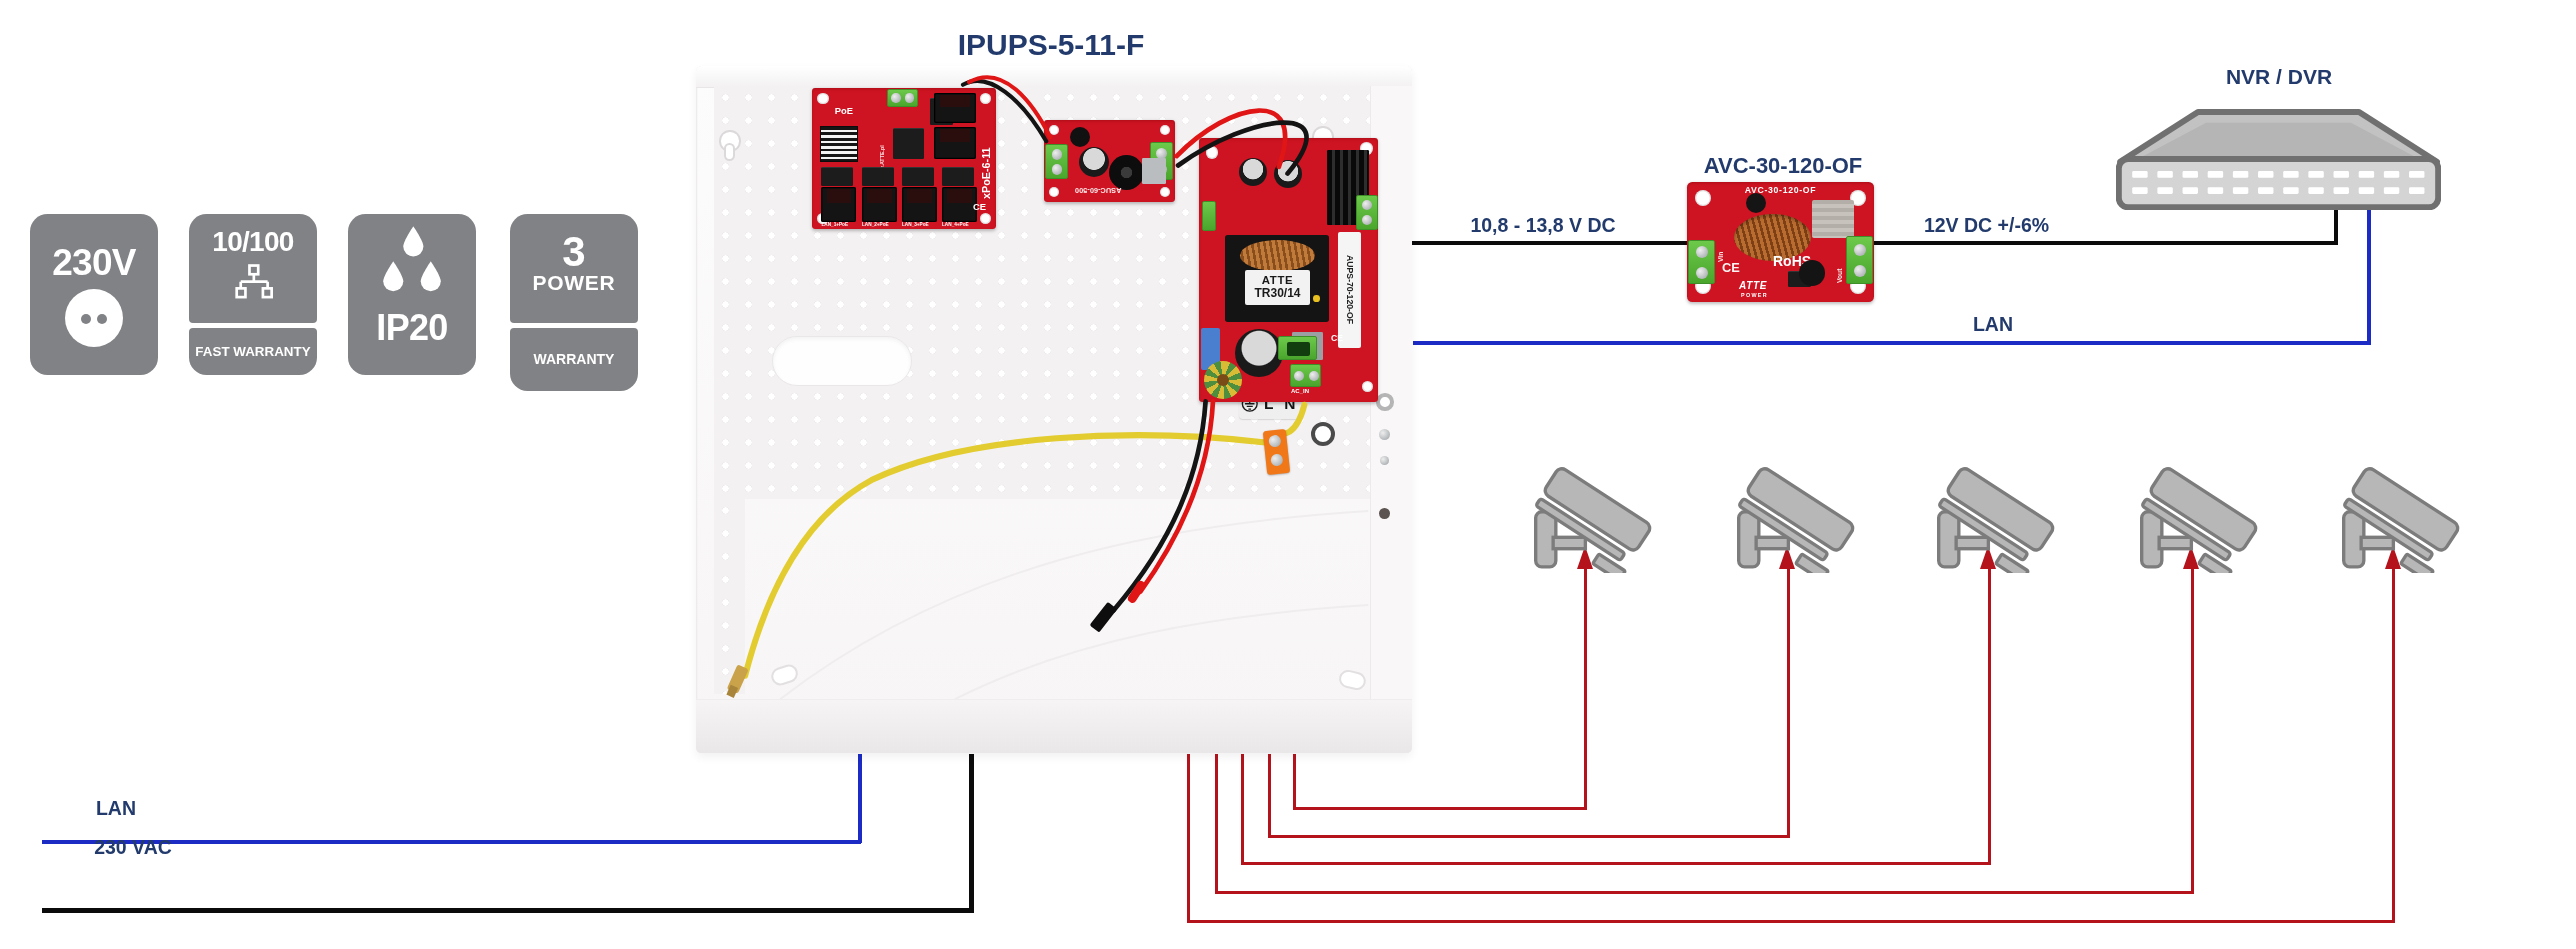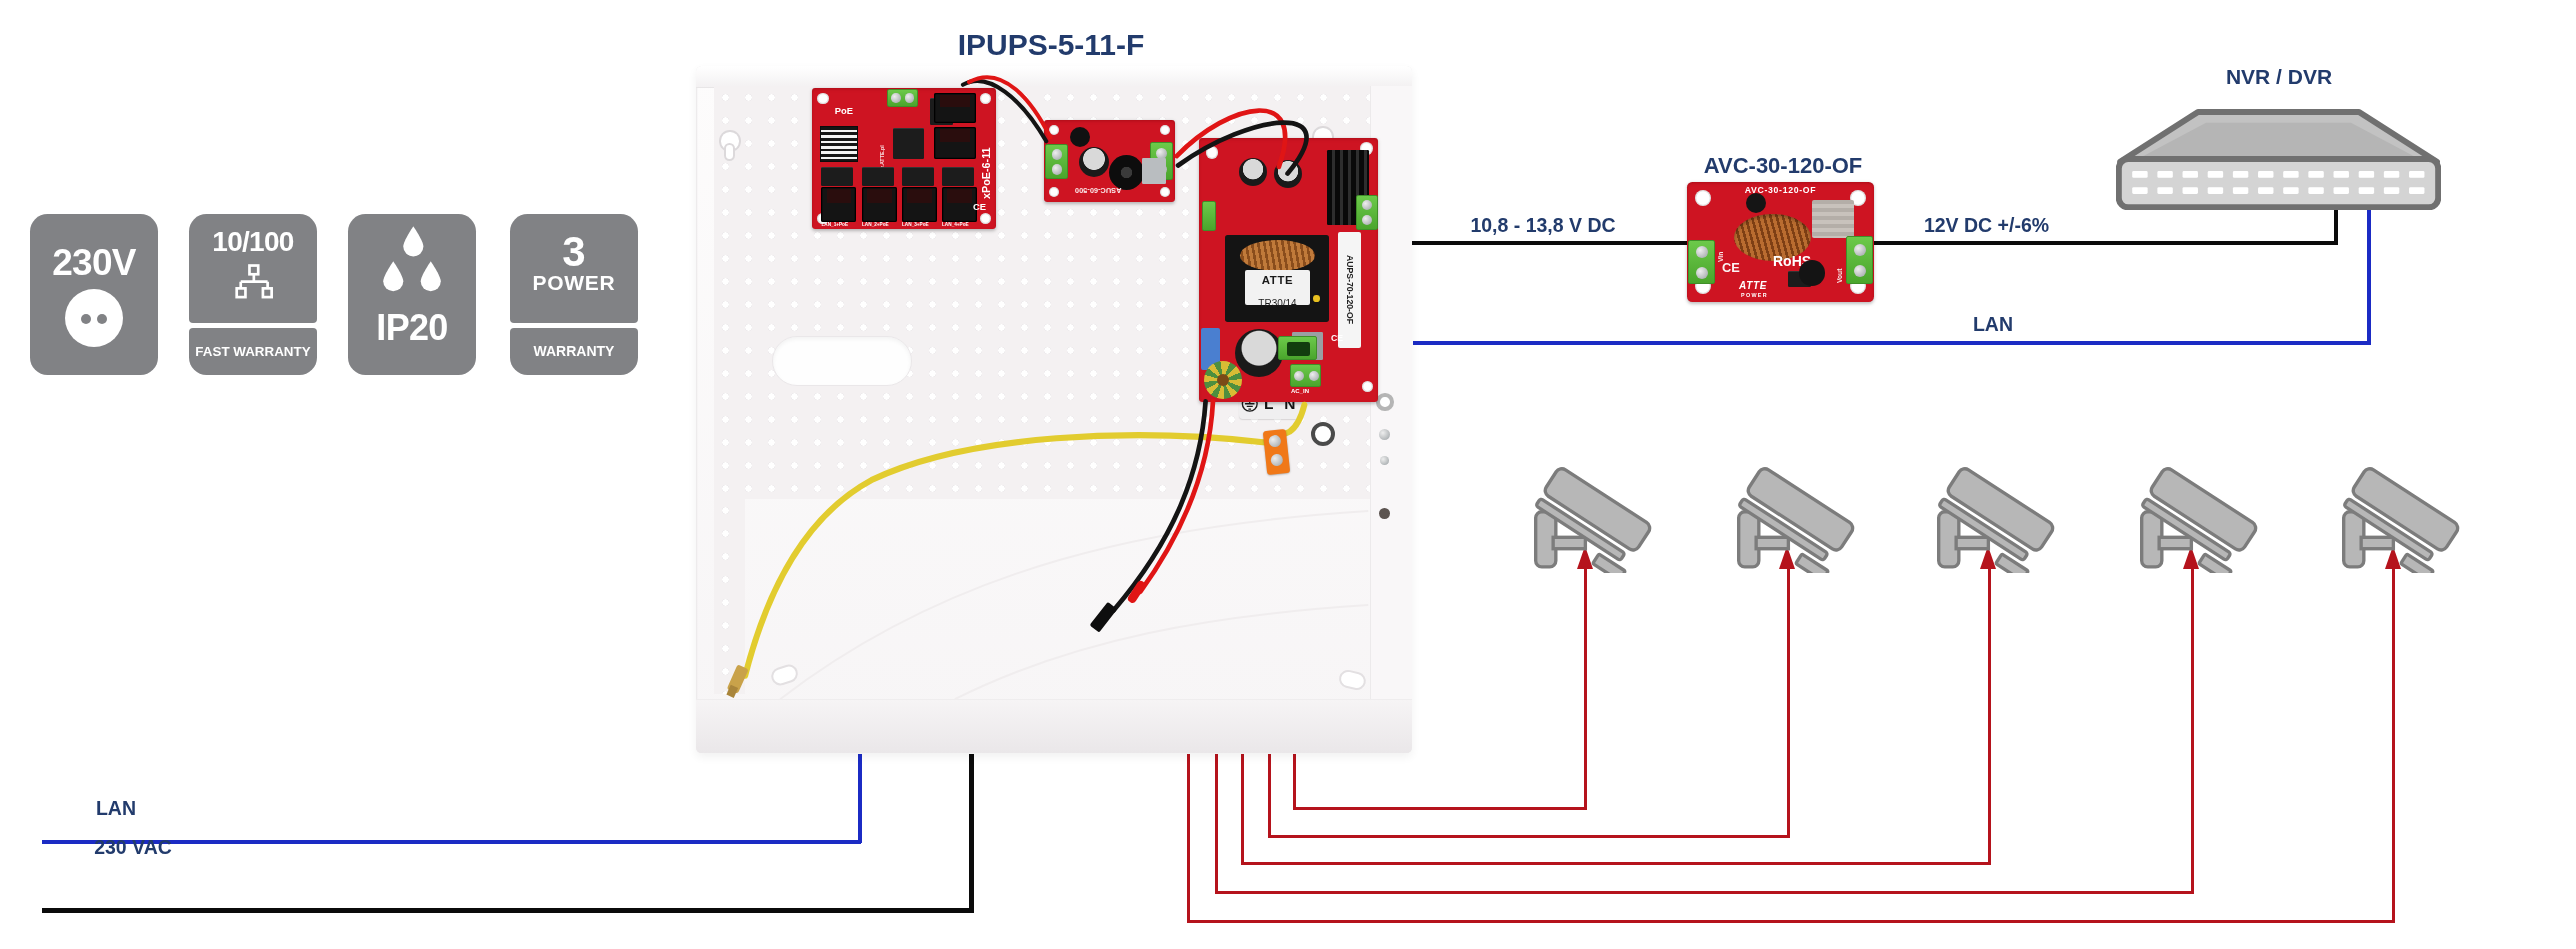--- a/index.html
+++ b/index.html
@@ -79,21 +79,21 @@
       </svg>
       <div style="font-size:36px;letter-spacing:-0.7px;margin-top:1.3px;">IP20</div>
     </div>
   </div>
 
   <div class="badge" style="left:510px;top:214px;">
     <div class="blk top" style="height:109px;">
       <div style="font-size:42px;line-height:.95;padding-top:17.5px;">3</div>
       <div style="font-size:21px;letter-spacing:0.7px;">POWER</div>
     </div>
-    <div class="blk strip" style="height:47px;font-size:14px;">
+    <div class="blk strip" style="height:63px;font-size:14px;">
       <span>WARRANTY</span>
     </div>
   </div>
 
   <div class="wire" style="left:1412px;top:241px;width:276px;height:4px;background:var(--lineblack);"></div>
 
   <div class="wire" style="left:1872px;top:241px;width:466px;height:4px;background:var(--lineblack);"></div>
   <div class="wire" style="left:2334px;top:207px;width:4px;height:38px;background:var(--lineblack);"></div>
 
   <div class="wire" style="left:1413px;top:341px;width:958px;height:4px;background:var(--lineblue);"></div>
@@ -233,21 +233,21 @@
       <div class="gterm" style="left:3.4px;top:63px;width:13.4px;height:30px;"></div>
       <div class="gterm" style="left:157px;top:57px;width:21.5px;height:35px;">
         <div class="screw" style="left:5.4px;top:4px;width:10px;height:10px;"></div>
         <div class="screw" style="left:5.4px;top:19px;width:10px;height:10px;"></div>
       </div>
 
       <div class="abs" style="left:26px;top:97px;width:104px;height:87px;background:#141414;border-radius:2.7px;">
         <div class="abs" style="left:15px;top:5.4px;width:75px;height:31px;border-radius:50%;background:repeating-linear-gradient(80deg,#c07a3a 0 3.4px,#8a4d1c 3.4px 6px);"></div>
         <div class="abs" style="left:20px;top:35px;width:65px;height:35px;background:#f2f2f2;border-radius:2px;text-align:center;">
           <div style="font-size:11.4px;font-weight:bold;color:#1a1a1a;letter-spacing:0.7px;margin-top:4px;">ATTE</div>
-          <div style="font-size:10px;font-weight:normal;color:#1a1a1a;margin-top:12px;">TR30/14</div>
+          <div style="font-size:12px;font-weight:bold;color:#1a1a1a;">TR30/14</div>
         </div>
       </div>
 
       <div class="abs" style="left:139px;top:94px;width:23px;height:116px;background:#f5f5f5;border-radius:2px;display:flex;align-items:center;justify-content:center;">
         <span style="writing-mode:vertical-rl;font-size:8.7px;font-weight:bold;color:#222;">AUPS-70-120-OF</span>
       </div>
       <div class="wtxt" style="left:132px;top:195px;font-size:8.7px;">CE</div>
       <div class="abs" style="left:2px;top:190px;width:19px;height:42px;background:#4a7fd0;border-radius:2px;"></div>
       <div class="cap" style="left:36px;top:191px;width:48px;height:48px;"></div>
       <div class="abs" style="left:93px;top:194px;width:31px;height:28px;background:#9aa0a3;border-radius:1.3px;"></div>

